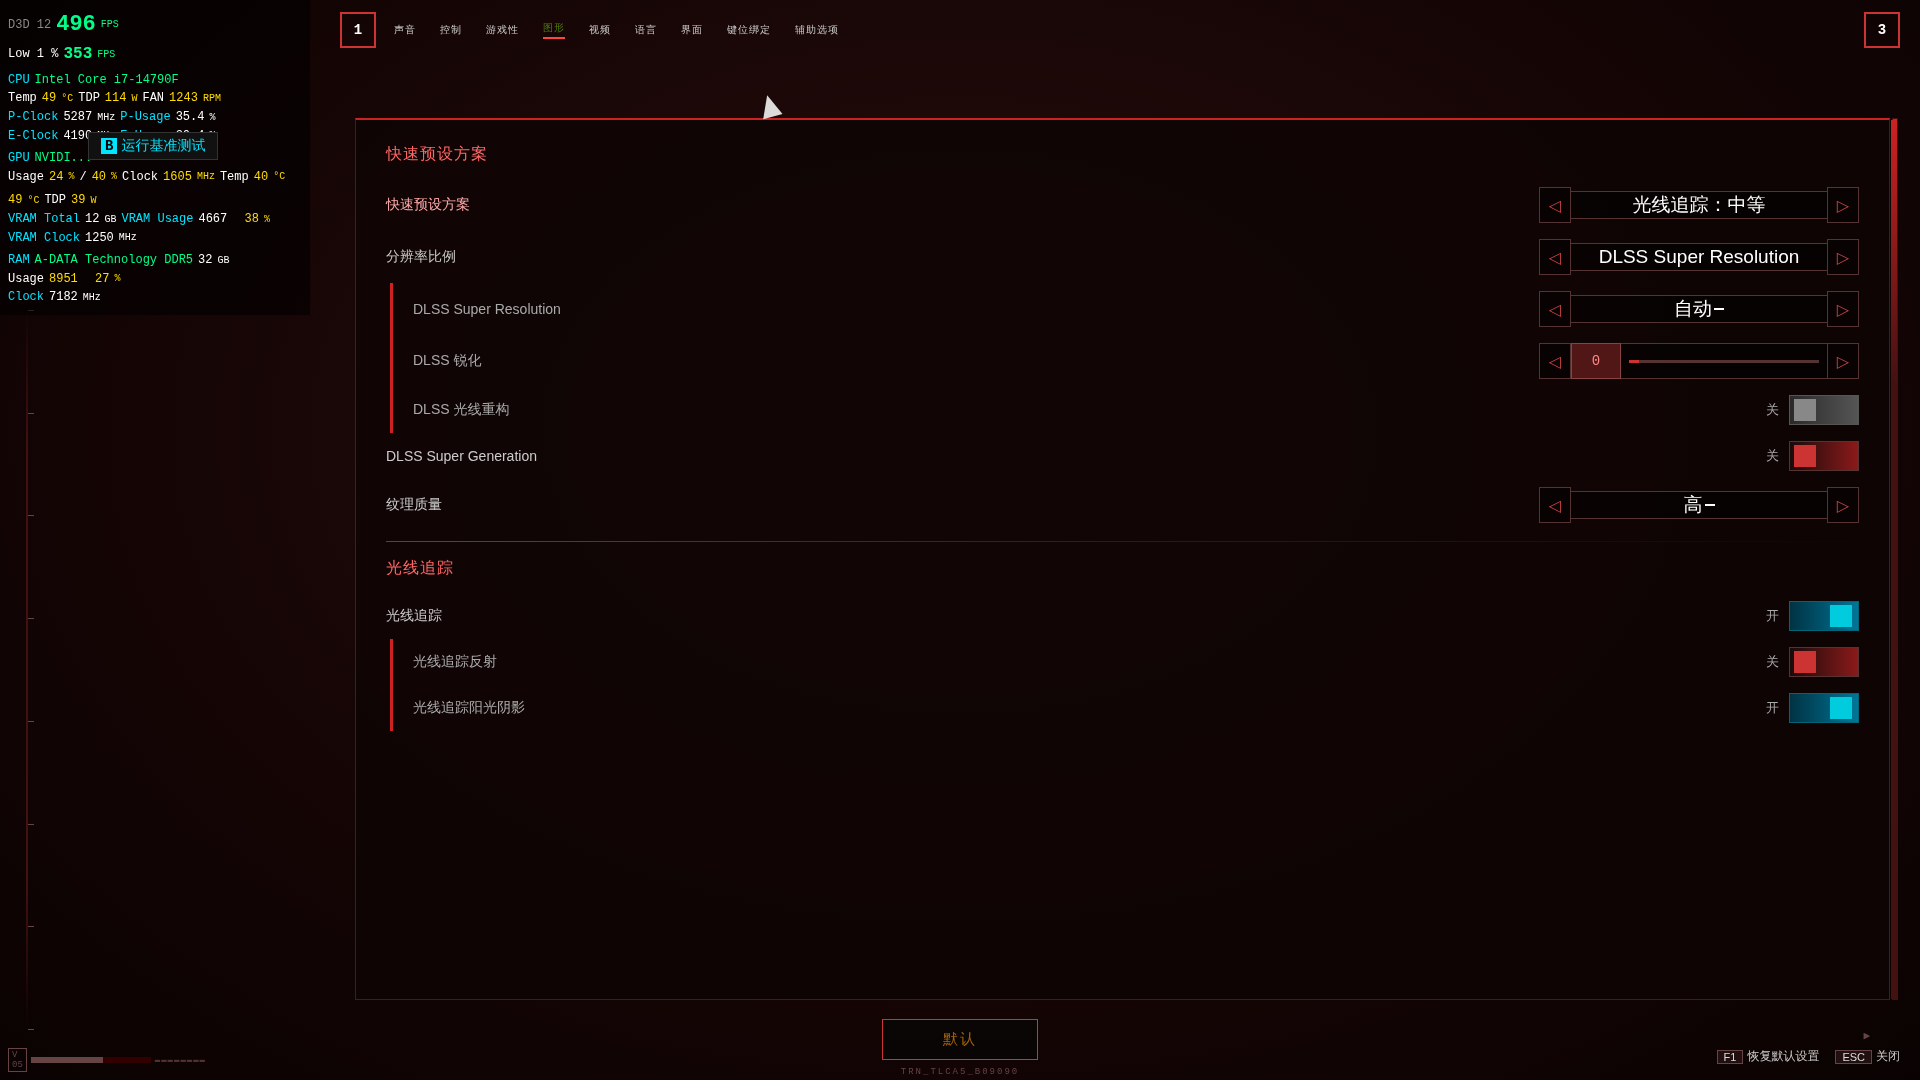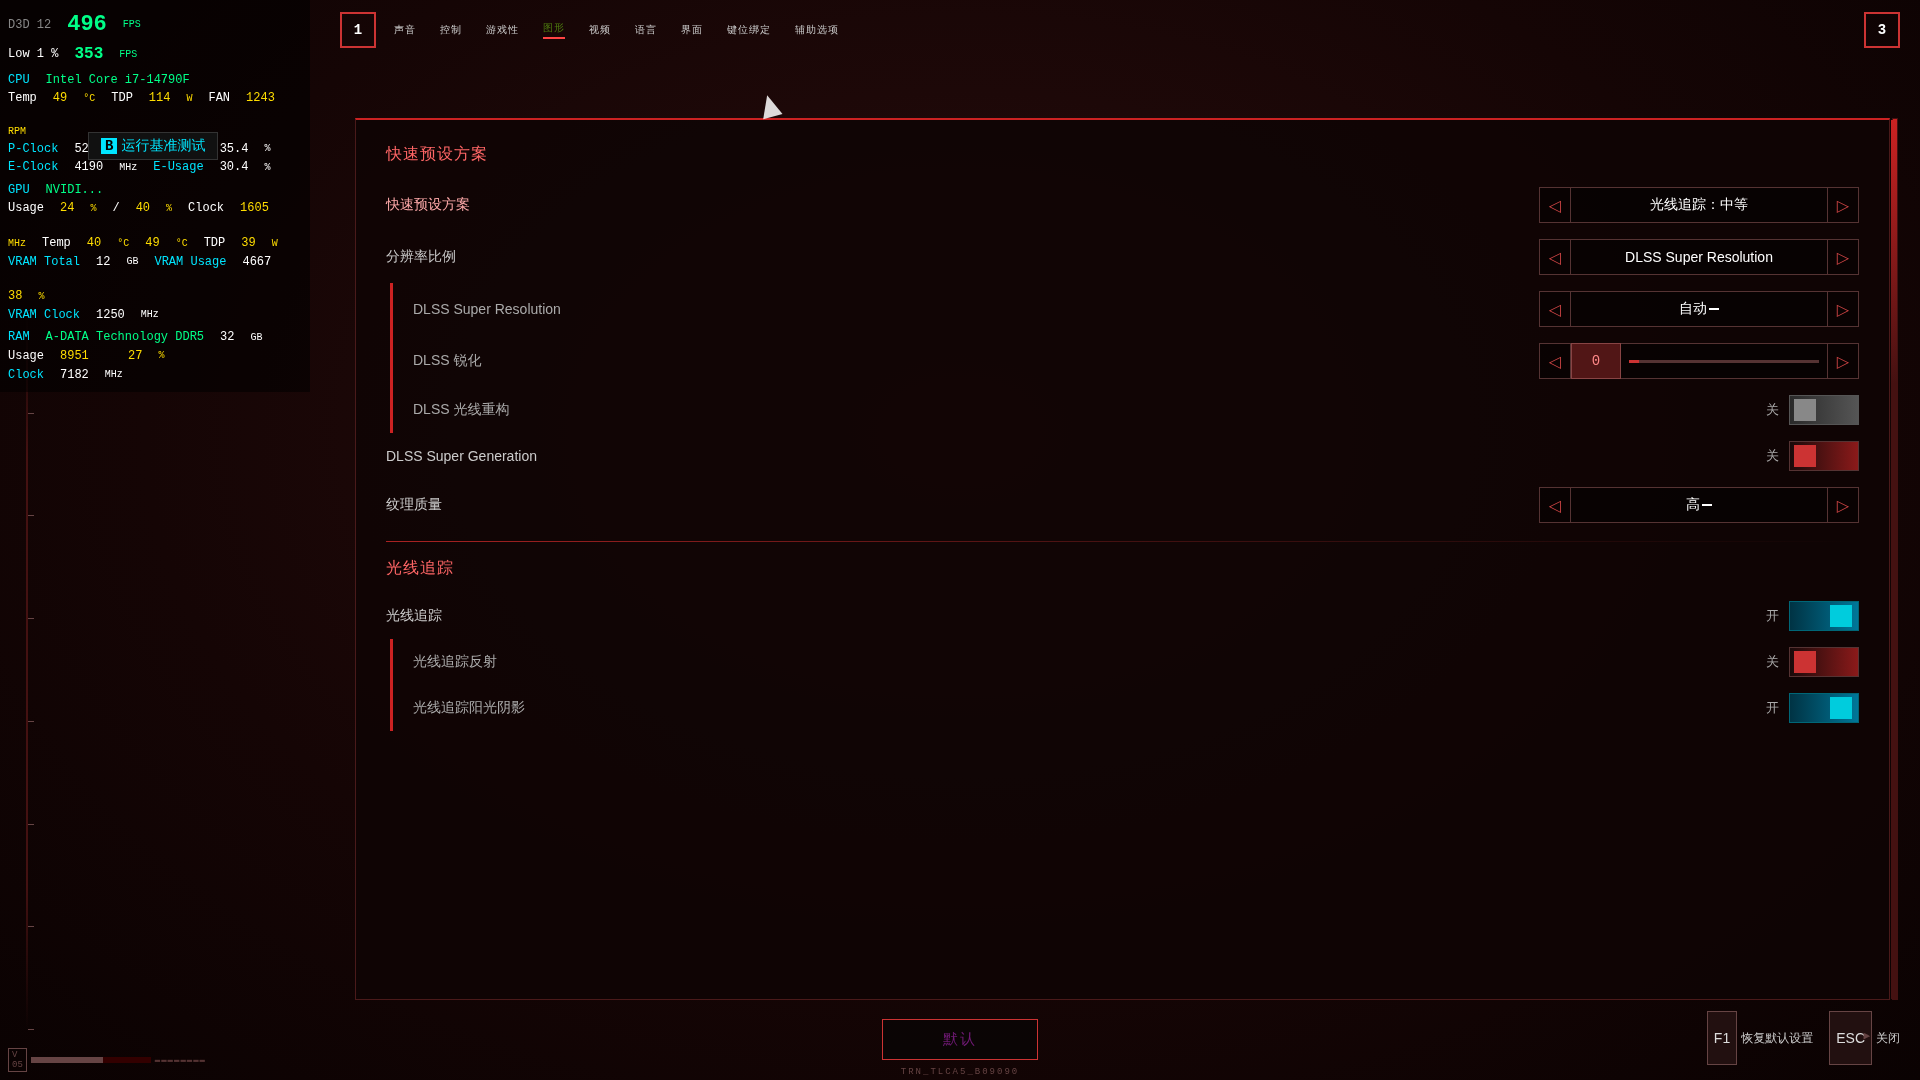--- a/index.html
+++ b/index.html
@@ -19,21 +19,21 @@
       position: absolute;
       top: 0;
       left: 0;
       width: 310px;
       padding: 8px;
       background: rgba(0,0,0,0.55);
       font-size: 12px;
       line-height: 1.55;
       z-index: 100;
     }
-    .hud-line { display: flex; align-items: center; flex-wrap: wrap; gap: 16px; }
+    .hud-line { display: flex; align-items: center; flex-wrap: wrap; gap: 5px; }
     .hud-green { color: #00ff88; }
     .hud-cyan { color: #00e5ff; }
     .hud-yellow { color: #ffdd00; }
     .hud-white { color: #ffffff; }
     .hud-small { font-size: 10px; }
     .hud-fps { font-size: 22px; font-weight: bold; color: #00ff88; }
     .hud-d3d { color: #888; font-size: 12px; }
 
     
     .benchmark-tooltip {
@@ -191,29 +191,29 @@
       border: 1px solid #553333;
       color: #cc4444;
       font-size: 16px;
       cursor: pointer;
       display: flex;
       align-items: center;
       justify-content: center;
     }
     .selector-value {
       flex: 1;
-      height: 36px;
+      height: 28px;
       background: rgba(0,0,0,0.5);
       border-top: 1px solid #553333;
       border-bottom: 1px solid #553333;
       display: flex;
       align-items: center;
       justify-content: center;
       color: #ffffff;
-      font-size: 14px;
+      font-size: 19px;
       font-family: 'Microsoft YaHei', sans-serif;
       min-width: 250px;
     }
 
     
     .slider-control {
       display: flex;
       align-items: center;
       gap: 0;
       min-width: 320px;
@@ -326,21 +326,21 @@
       bottom: 20px;
       left: 0;
       right: 0;
       display: flex;
       align-items: center;
       justify-content: center;
     }
     .default-btn {
       background: rgba(10,5,5,0.9);
       border: 1px solid #cc3333;
-      color: #701a75;
+      color: #a16207;
       font-size: 15px;
       font-family: 'Microsoft YaHei', sans-serif;
       padding: 10px 60px;
       cursor: pointer;
       letter-spacing: 2px;
     }
 
     .bottom-right-hints {
       position: absolute;
       bottom: 15px;
@@ -353,22 +353,22 @@
     }
     .hint-item {
       display: flex;
       align-items: center;
       gap: 4px;
       color: #ccc;
     }
     .hint-key {
       background: rgba(40,20,20,0.8);
       border: 1px solid #664444;
-      padding: 18px 6px;
-      font-size: 14px;
+      padding: 0 6px;
+      font-size: 11px;
       color: #ddd;
       text-align: right;
     }
 
     
     .bottom-status {
       position: absolute;
       bottom: 0;
       left: 0;
       right: 0;

